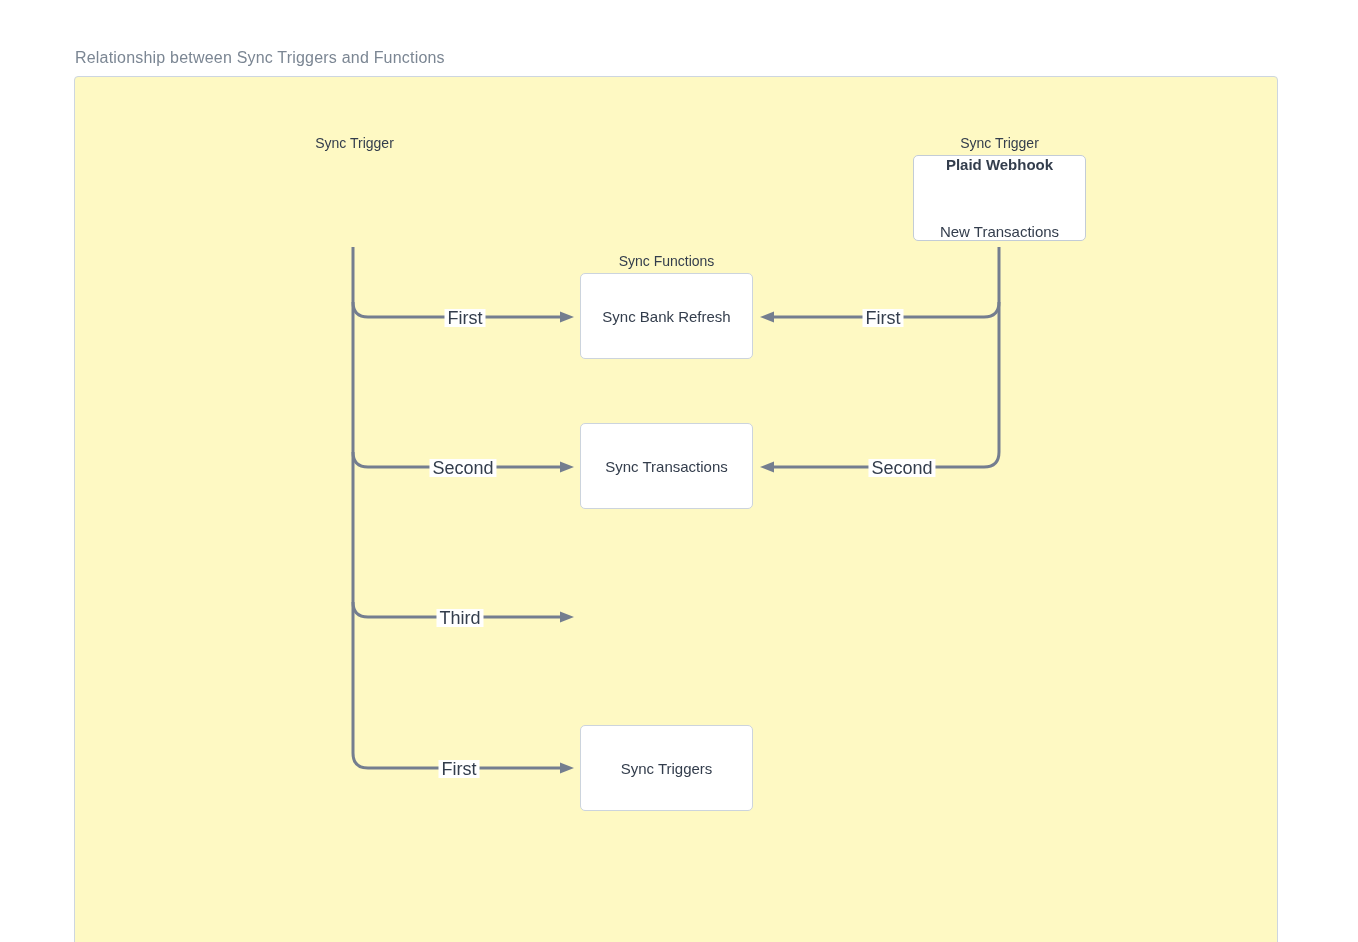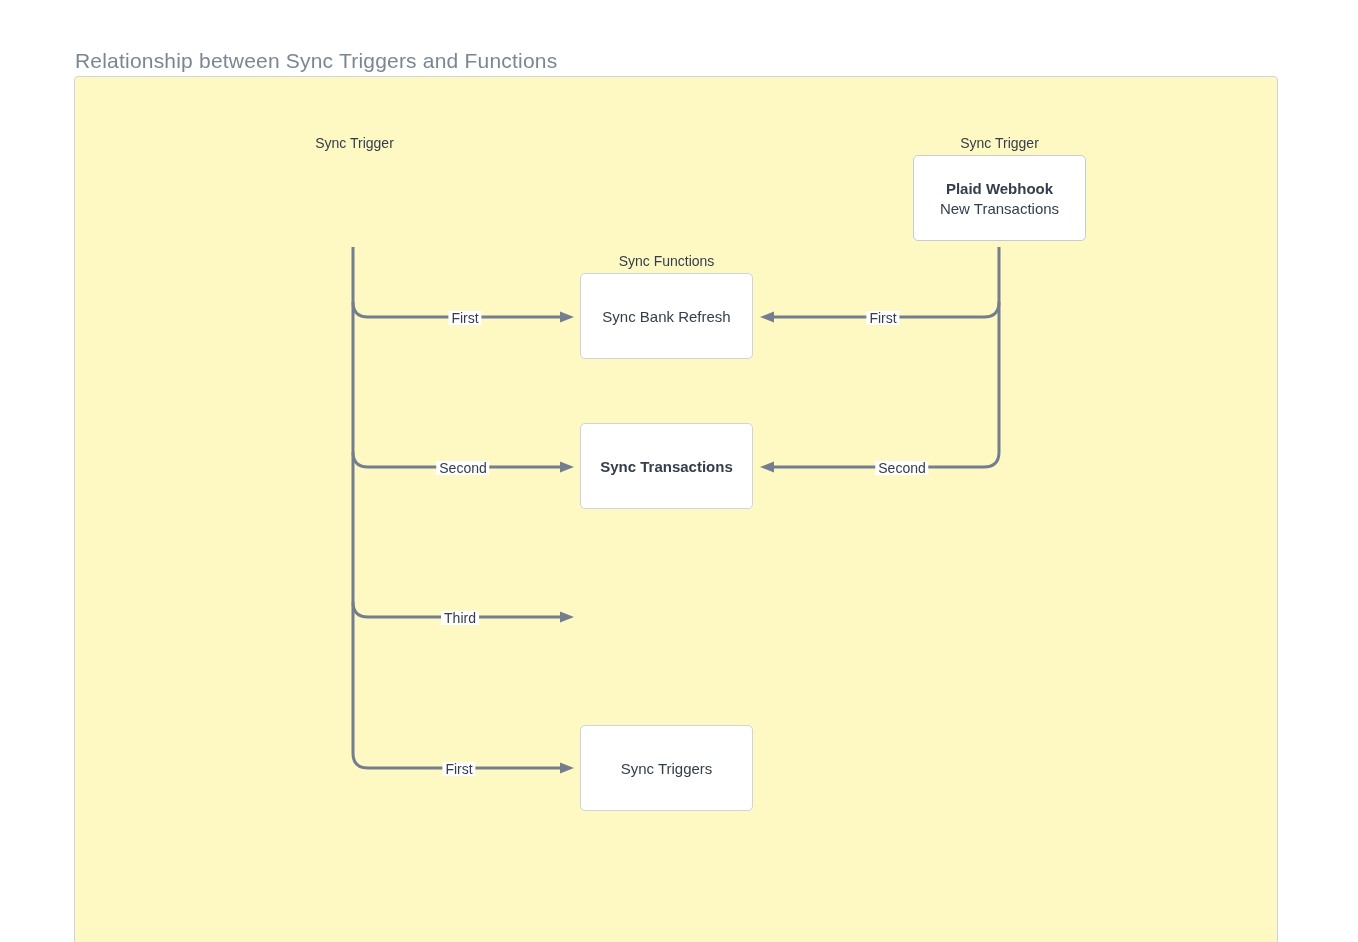--- a/index.html
+++ b/index.html
@@ -12,21 +12,21 @@
     position: relative;
     width: 1358px;
     height: 942px;
     background: #ffffff;
     overflow: hidden;
   }
   .diagram-title {
     position: absolute;
     left: 75px;
     top: 49px;
-    font-size: 21px;
+    font-size: 16px;
     font-weight: 400;
     color: #7b8693;
     letter-spacing: 0.2px;
     white-space: nowrap;
   }
   .diagram-container {
     position: absolute;
     left: 74px;
     top: 76px;
     width: 1204px;
@@ -67,21 +67,21 @@
     text-align: center;
     font-size: 14px;
     color: #333d4c;
     white-space: nowrap;
   }
   .conn-label {
     position: absolute;
     transform: translate(-50%, -50%);
     background: #ffffff;
     padding: 0 3px;
-    font-size: 14px;
+    font-size: 18px;
     color: #333d4c;
     white-space: nowrap;
     line-height: 1;
     text-align: right;
   }
 </style>
 </head>
 <body>
 
 <div id="canvas">
@@ -115,30 +115,30 @@
       </g>
     </svg>
 
     <div class="section-label" style="left:193px; top:58px;">Sync Trigger</div>
 
     <div class="section-label" style="left:838px; top:58px;">Sync Trigger</div>
 
     <div class="section-label" style="left:505px; top:176px;">Sync Functions</div>
 
 
-    <div class="node trigger-node" style="left:838px; top:78px;">
+    <div class="node trigger-node" style="left:838px; top:78px;justify-content:space-between;">
       <div class="node-title-bold">Plaid Webhook</div>
       <div class="node-subtitle">New Transactions</div>
     </div>
 
     <div class="node function-node" style="left:505px; top:196px;">
       <div>Sync Bank Refresh</div>
     </div>
 
-    <div class="node function-node" style="left:505px; top:346px;font-weight:bold;">
+    <div class="node function-node" style="left:505px; top:346px;">
       <div>Sync Transactions</div>
     </div>
 
 
     <div class="node function-node" style="left:505px; top:648px;">
       <div>Sync Triggers</div>
     </div>
 
     <span class="conn-label" style="left:390px; top:241px;">First</span>
     <span class="conn-label" style="left:388px; top:391px;">Second</span>

